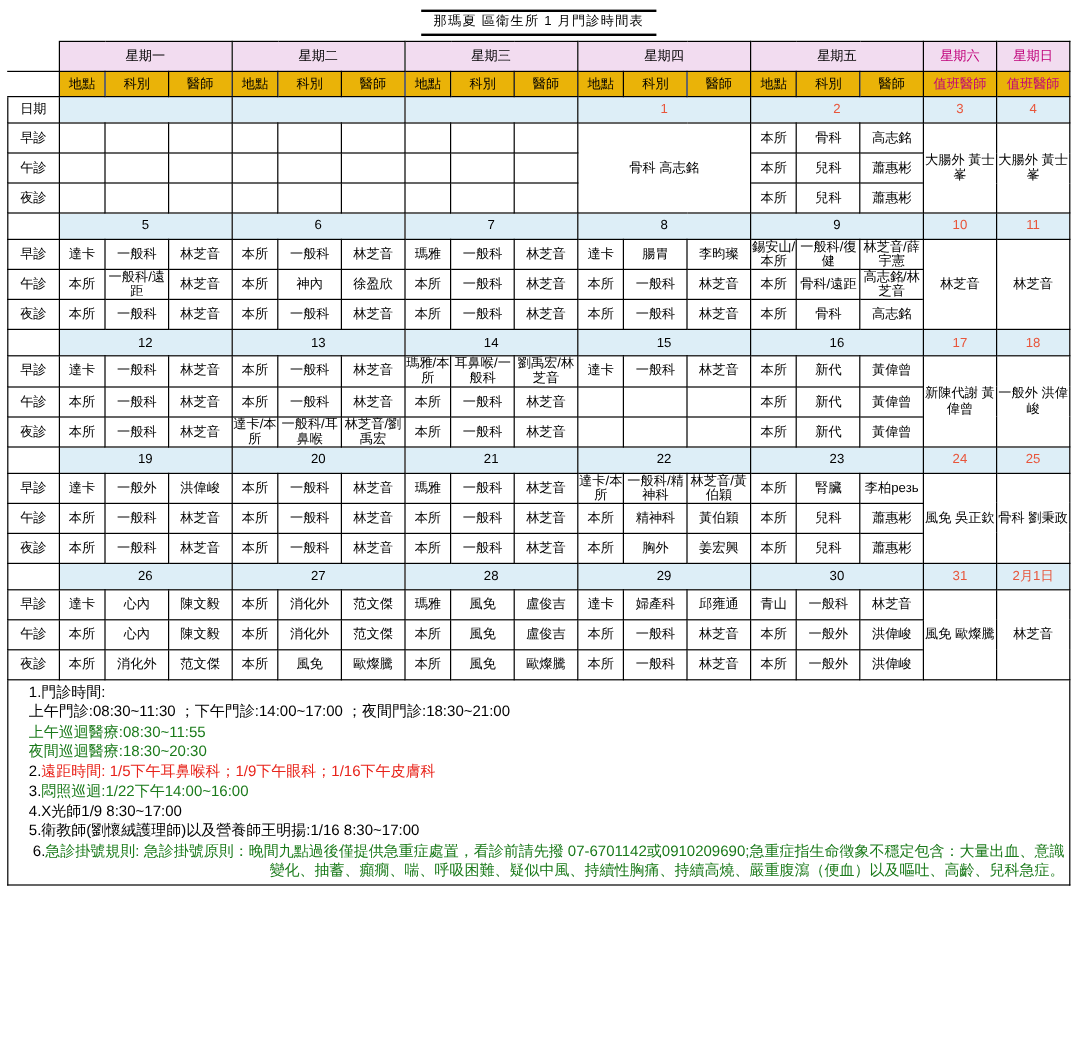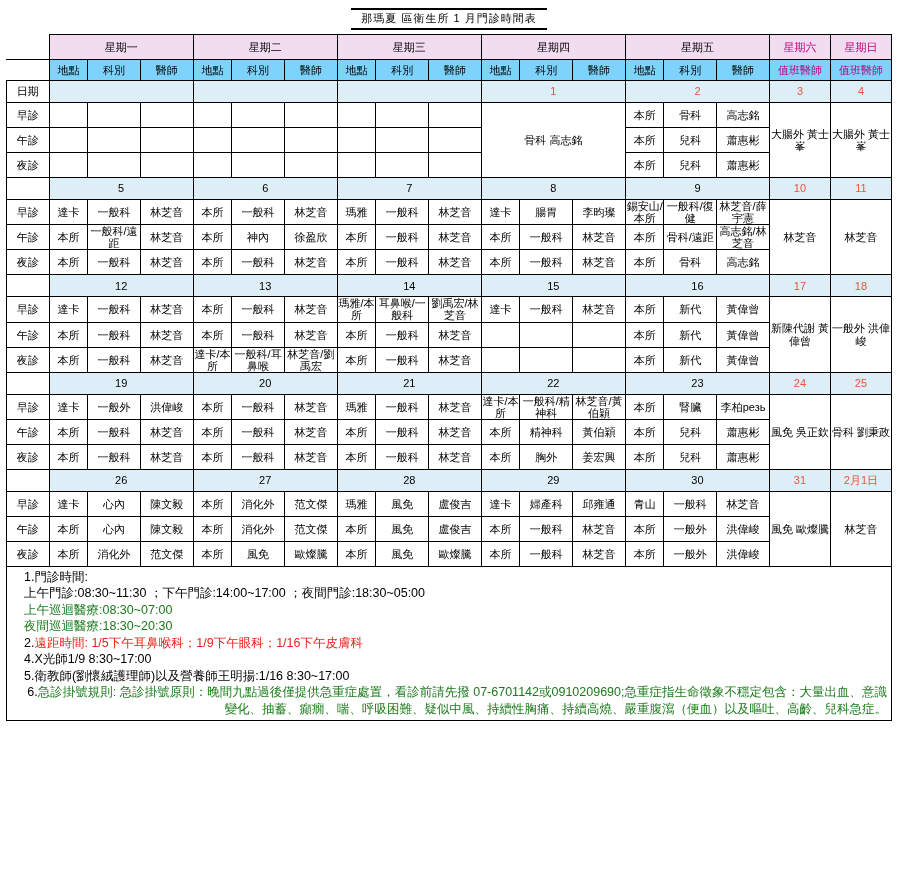--- a/index.html
+++ b/index.html
@@ -52,21 +52,21 @@
   .wk-head {
     background: #f2dcf0;
     height: 24px;
     font-size: 13px;
     font-weight: normal;
   }
   .wk-head.sat, .wk-head.sun {
     color: #c0007a;
   }
   .sub-head {
-    background: #7dd3fc;
+    background: #eab308;
     height: 20px;
     font-size: 11px;
   }
   .sub-head.sat, .sub-head.sun {
     color: #c0007a;
   }
   .corner {
     background: #ffffff;
     border-left: 1px solid #ffffff !important;
     border-top: 1px solid #ffffff !important;
@@ -511,22 +511,23 @@
       <td>林芝音</td>
       <td>本所</td>
       <td>一般外</td>
       <td>洪偉峻</td>
     </tr>
   </tbody>
     </table>
 
   <div class="notes">
     <div>1.門診時間:</div>
-    <div>上午門診:08:30~11:30 ；下午門診:14:00~17:00 ；夜間門診:18:30~05:00</div>
-    <div class="grn">上午巡迴醫療:08:30~07:00</div>
+    <div>上午門診:08:30~11:30 ；下午門診:14:00~17:00 ；夜間門診:18:30~21:00</div>
+    <div class="grn">上午巡迴醫療:08:30~11:55</div>
     <div class="grn">夜間巡迴醫療:18:30~20:30</div>
     <div><span>2.</span><span class="red">遠距時間: 1/5下午耳鼻喉科；1/9下午眼科；1/16下午皮膚科</span></div>
+    <div><span>3.</span><span class="grn">悶照巡迴:1/22下午14:00~16:00</span></div>
     <div>4.X光師1/9 8:30~17:00</div>
     <div>5.衛教師(劉懷絨護理師)以及營養師王明揚:1/16 8:30~17:00</div>
     <div class="wrap"><span>6.</span><span class="grn">急診掛號規則: 急診掛號原則：晚間九點過後僅提供急重症處置，看診前請先撥 07-6701142或0910209690;急重症指生命徵象不穩定包含：大量出血、意識變化、抽蓄、癲癇、喘、呼吸困難、疑似中風、持續性胸痛、持續高燒、嚴重腹瀉（便血）以及嘔吐、高齡、兒科急症。</span></div>
   </div>
 
 </div>
 
 </body></html>

